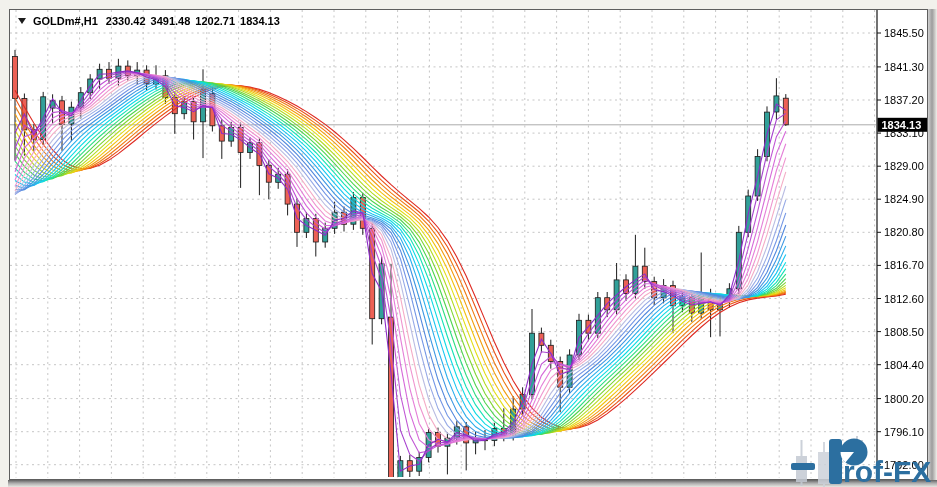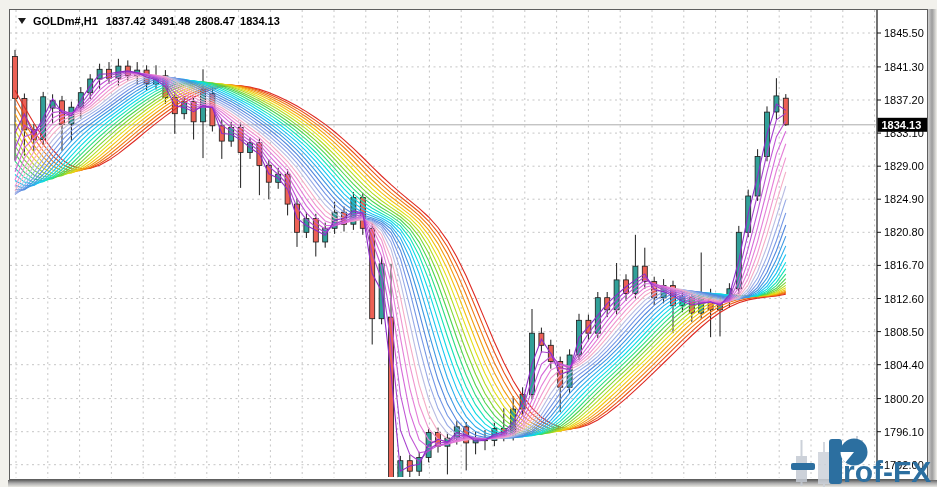--- a/index.html
+++ b/index.html
@@ -322,23 +322,23 @@
         <text x="874" y="458.7" font-size="11" fill="#000000">1792.00</text>
       </g>
       <g>
         <rect x="867.5" y="107.8" width="51.5" height="14" fill="#000000"></rect>
         <text x="871.5" y="118.8" font-size="11" font-weight="bold" fill="#FFFFFF">1834.13</text>
       </g>
     </svg>
   <div class="chart-title">
     <span class="tri"></span>
     <span>GOLDm#,H1</span>
-    <span class="ohlc">1837.42</span>
+    <span class="ohlc">2330.42</span>
     <span>3491.48</span>
-    <span>2808.47</span>
+    <span>1202.71</span>
     <span>1834.13</span>
   </div>
 </div>
 
 <div class="band-bottom"></div>
 <div class="band-right"></div>
 
 <div class="logo">
   <svg width="146" height="51" viewBox="0 0 146 51">
     <g opacity="0.85">

